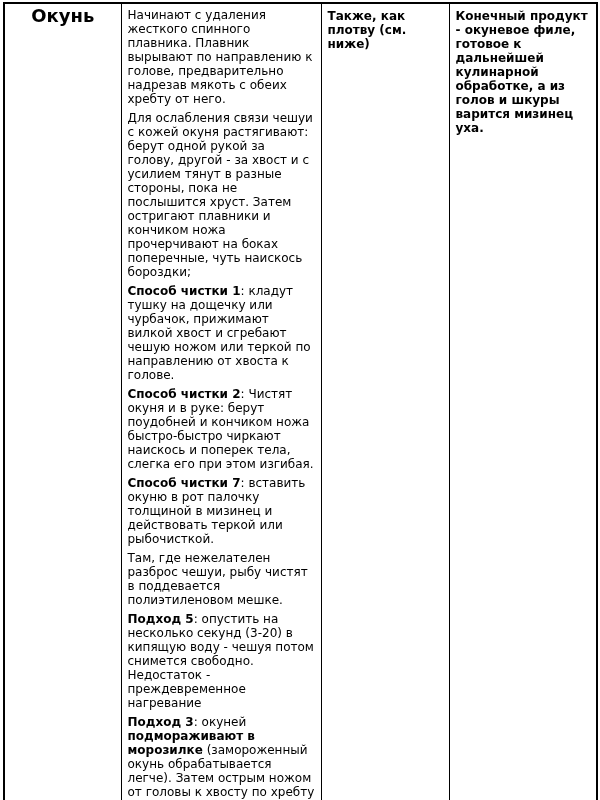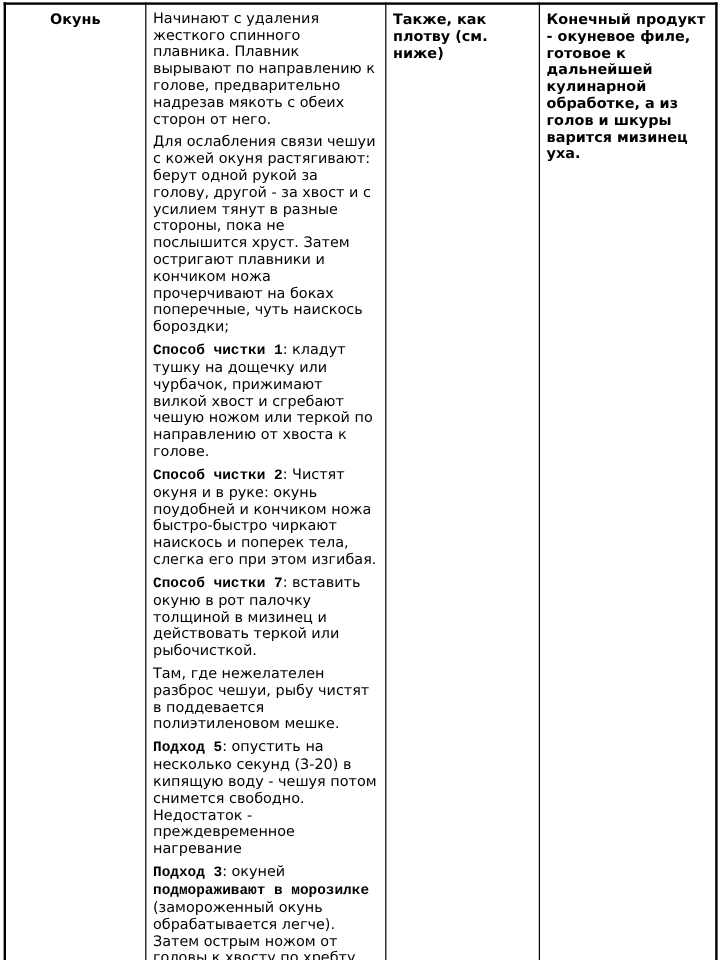--- a/index.html
+++ b/index.html
@@ -32,33 +32,32 @@
   }
   col.c1 { width: 117px; }
   col.c2 { width: 200px; }
   col.c3 { width: 128px; }
   col.c4 { width: 148px; }
   .name-cell {
     text-align: center;
   }
   .fish-name {
     font-weight: bold;
-    font-size: 12px;
+    font-size: 18px;
     padding-top: 1px;
   }
   .method-cell p.para {
     margin: 0 0 5px 0;
     padding: 0;
   }
   .method-cell p.para:last-child {
     margin-bottom: 0;
   }
   .b {
     font-weight: bold;
-    font-family: Liberation Mono, monospace;
   }
   .note-cell div, .result-cell div {
     padding-top: 1px;
     font-weight: bold;
   }
 </style>
 </head>
 <body>
 
 <table class="doc-table">
@@ -68,24 +67,24 @@
     <col class="c3">
     <col class="c4">
   </colgroup>
   <tbody>
       <tr>
     <td class="name-cell">
       <div class="fish-name">Окунь</div>
     </td>
     <td class="method-cell">
       <div>
-            <p class="para"><span>Начинают с удаления жесткого спинного плавника. Плавник вырывают по направлению к голове, предварительно надрезав мякоть с обеих сторон от него.</span></p>
+            <p class="para"><span>Начинают с удаления жесткого спинного плавника. Плавник вырывают по направлению к голове, предварительно надрезав мякоть с обеих хребту от него.</span></p>
             <p class="para"><span>Для ослабления связи чешуи с кожей окуня растягивают: берут одной рукой за голову, другой - за хвост и с усилием тянут в разные стороны, пока не послышится хруст. Затем остригают плавники и кончиком ножа прочерчивают на боках поперечные, чуть наискось бороздки;</span></p>
             <p class="para"><span class="b">Способ чистки 1</span><span>: кладут тушку на дощечку или чурбачок, прижимают вилкой хвост и сгребают чешую ножом или теркой по направлению от хвоста к голове.</span></p>
-            <p class="para"><span class="b">Способ чистки 2</span><span>: Чистят окуня и в руке: окунь поудобней и кончиком ножа быстро-быстро чиркают наискось и поперек тела, слегка его при этом изгибая.</span></p>
+            <p class="para"><span class="b">Способ чистки 2</span><span>: Чистят окуня и в руке: берут поудобней и кончиком ножа быстро-быстро чиркают наискось и поперек тела, слегка его при этом изгибая.</span></p>
             <p class="para"><span class="b">Способ чистки 7</span><span>: вставить окуню в рот палочку толщиной в мизинец и действовать теркой или рыбочисткой.</span></p>
             <p class="para"><span>Там, где нежелателен разброс чешуи, рыбу чистят в поддевается полиэтиленовом мешке.</span></p>
             <p class="para"><span class="b">Подход 5</span><span>: опустить на несколько секунд (3-20) в кипящую воду - чешуя потом снимется свободно. Недостаток - преждевременное нагревание</span></p>
             <p class="para"><span class="b">Подход 3</span><span>: окуней </span><span class="b">подмораживают в морозилке</span><span> (замороженный окунь обрабатывается легче). Затем острым ножом от головы к хвосту по хребту срезают полоску кожи вместе со спинными плавниками, отрезают хвост и сразу за головой делают поперечный разрез до середины тушки. Ножом поддевается и сдирается кожа сначала с одной, затем с другой стороны.</span></p>
           </div>
     </td>
     <td class="note-cell">
       <div>Также, как плотву (см. ниже)</div>
     </td>
     <td class="result-cell">

